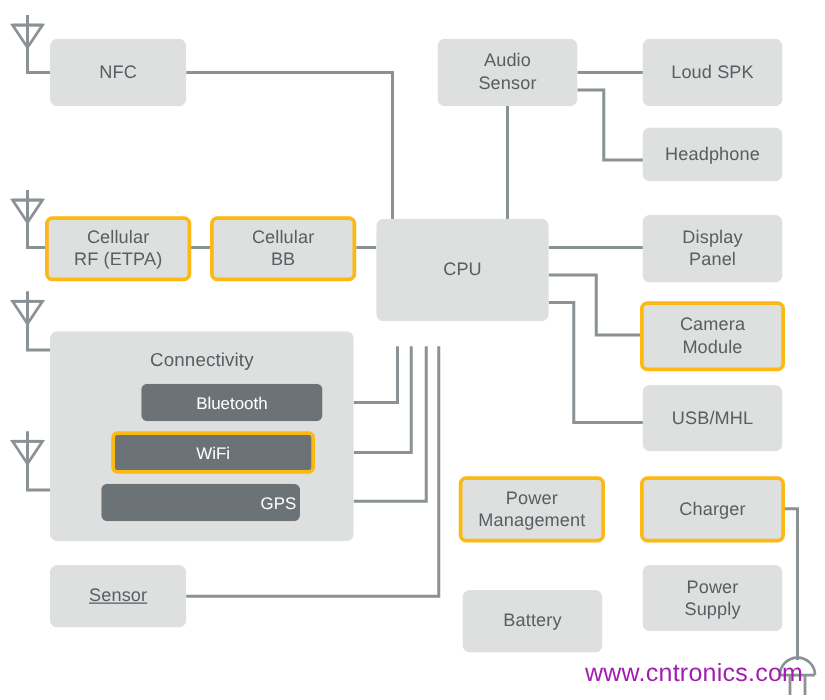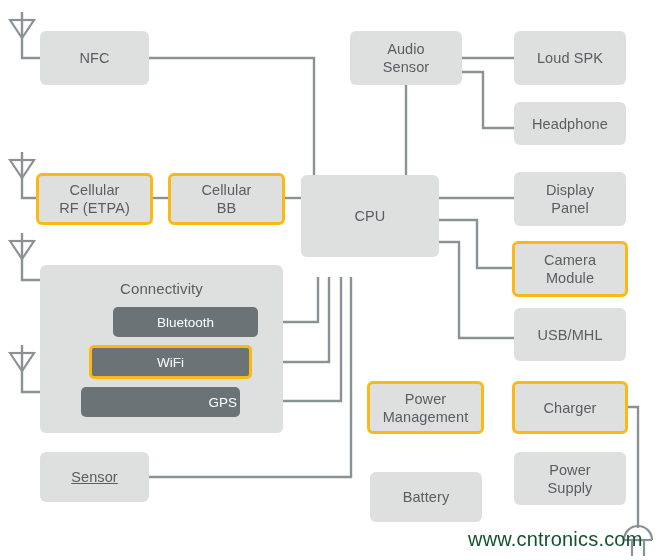--- a/index.html
+++ b/index.html
@@ -62,21 +62,21 @@
     text-align: center;
     z-index: 3;
     border: 3px solid transparent;
   }
   .sub.hl { border-color: #fcb913; }
   .watermark {
     position: absolute;
     left: 468px;
     top: 528px;
     font-size: 20px;
-    color: #14532d;
+    color: #a21caf;
     letter-spacing: 0.2px;
     z-index: 4;
     font-family: "Liberation Sans", sans-serif;
   }
   .nlabel { white-space: pre-line; }
 </style>
 </head>
 <body>
 
 <div id="canvas">

